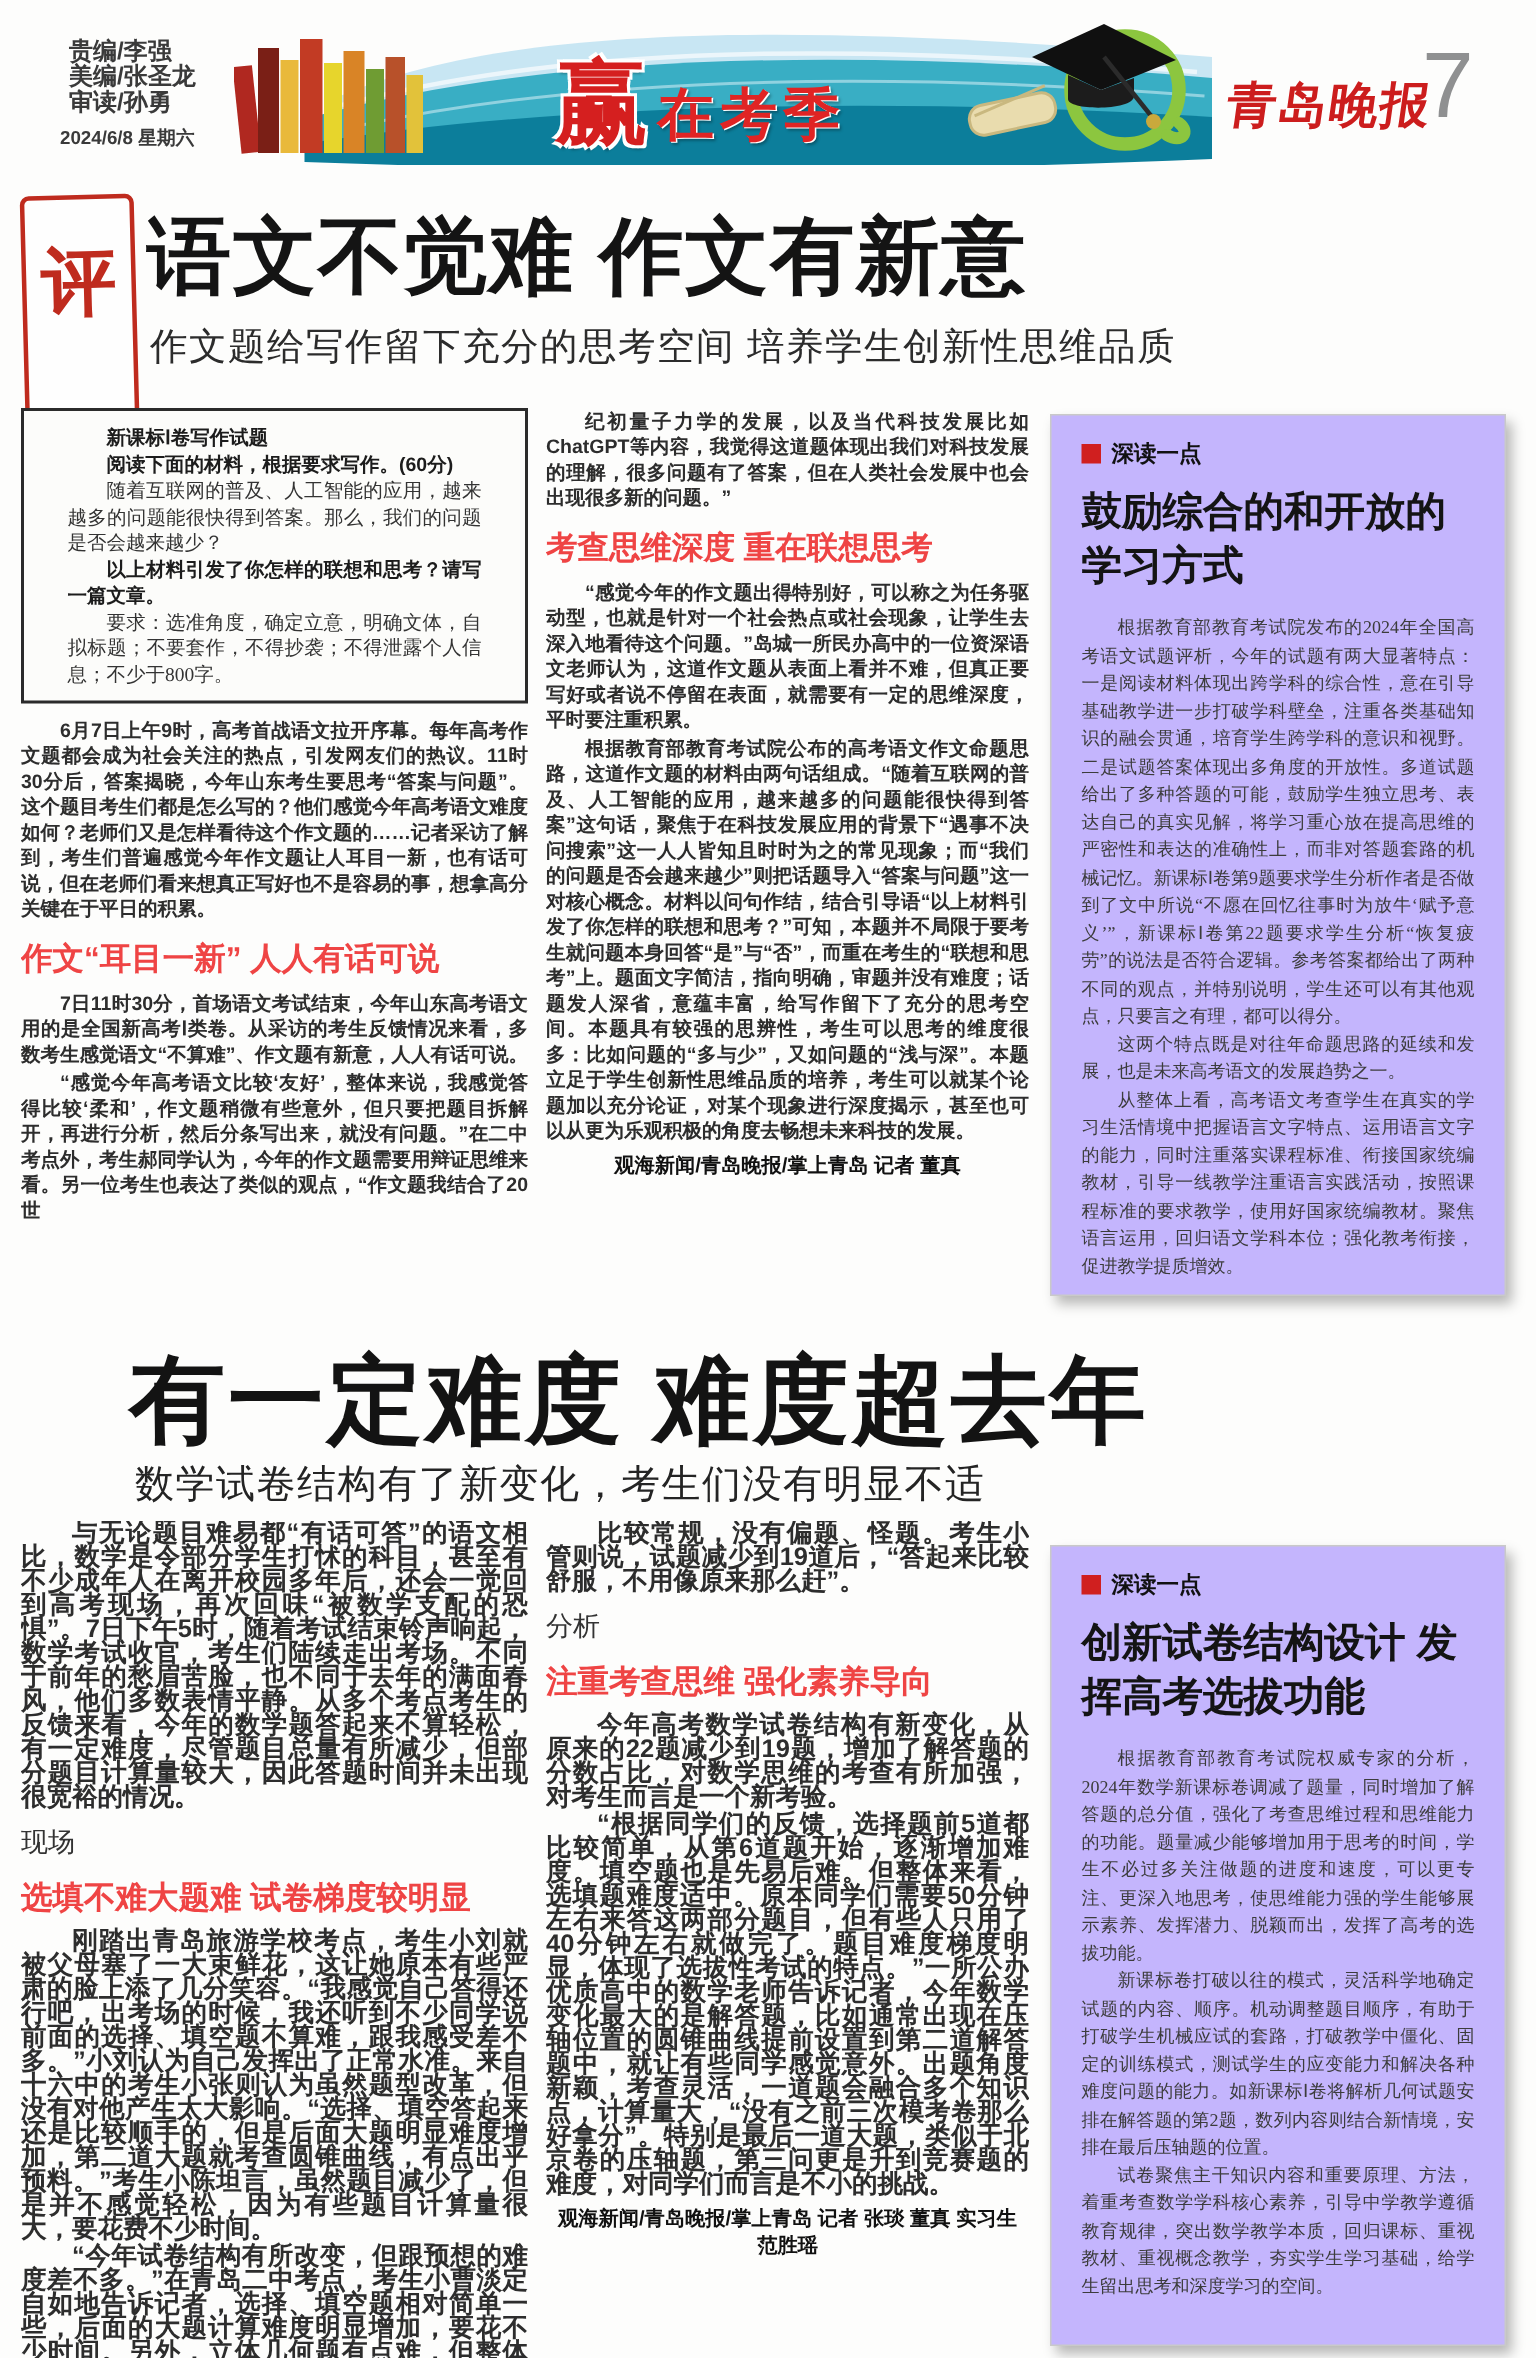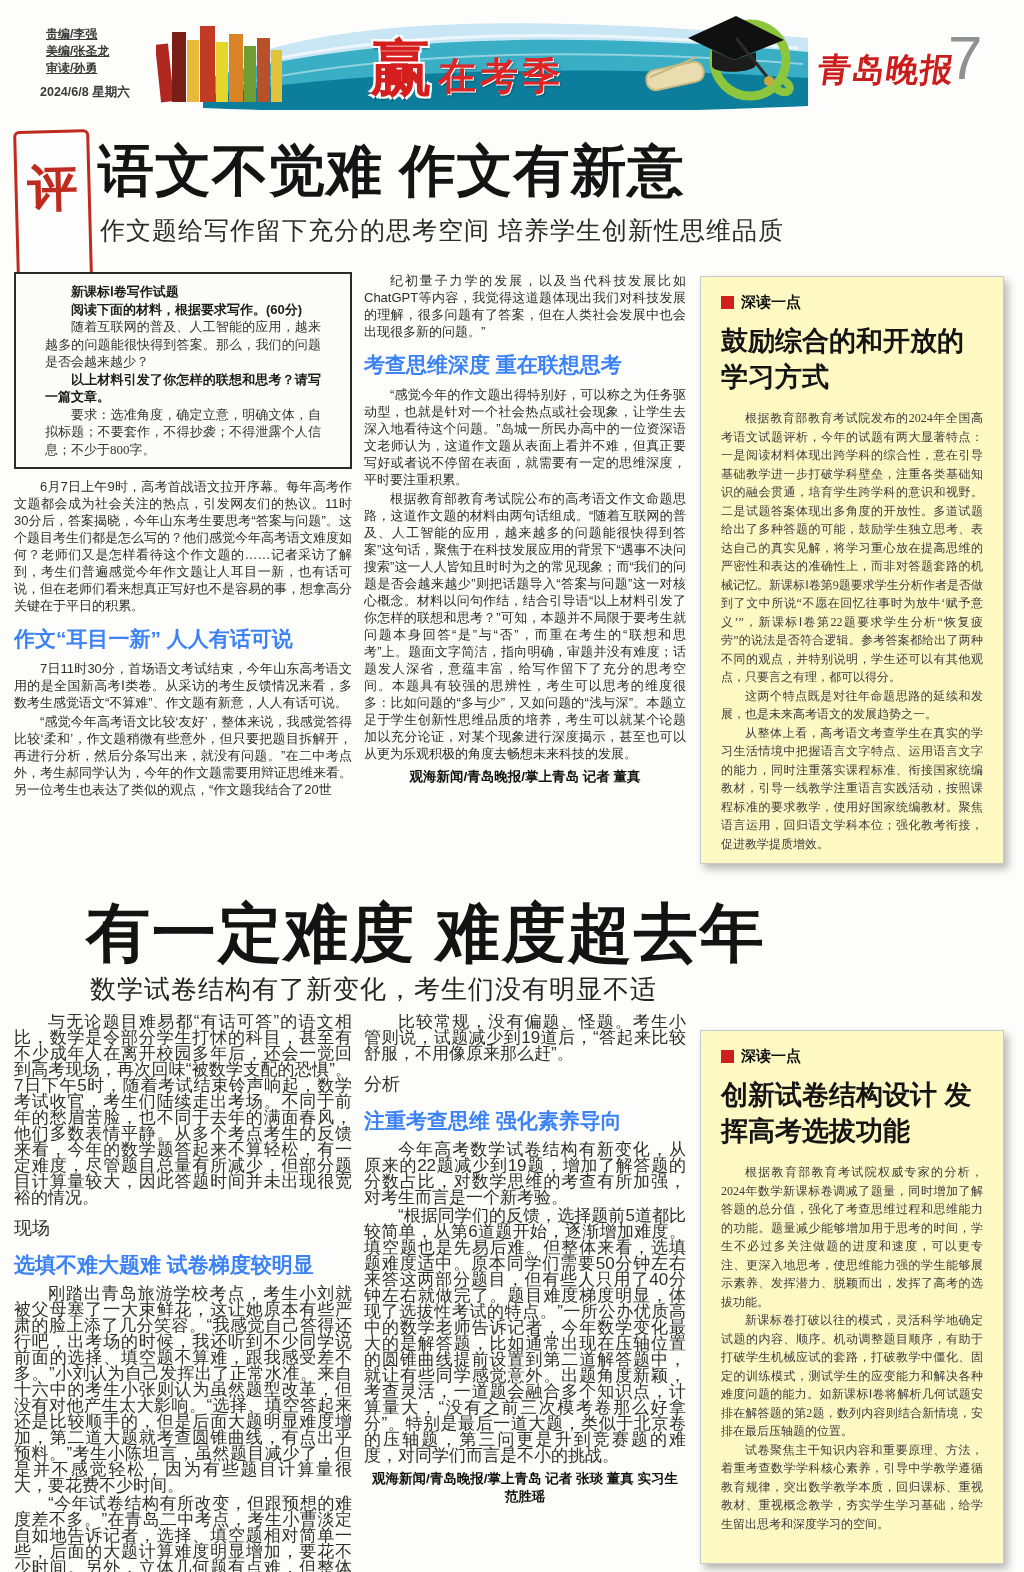--- a/index.html
+++ b/index.html
@@ -1,19 +1,19 @@
 <!DOCTYPE html>
 <html><head>
 <meta charset="utf-8">
 <style>
   html,body{margin:0;padding:0;background:#e8e8e8;}
   .page{position:relative;width:1024px;height:1572px;background:#fdfdfc;margin:0 auto;overflow:hidden;
         font-family:"Liberation Sans",sans-serif;color:#222;}
   
-  .hdr-editors{position:absolute;left:46px;top:26px;font-size:12px;line-height:17px;color:#3a3a3a;font-weight:700;text-decoration:underline;}
+  .hdr-editors{position:absolute;left:46px;top:26px;font-size:16px;line-height:17px;color:#3a3a3a;font-weight:700;}
   .hdr-date{position:absolute;left:40px;top:84px;font-size:12.5px;color:#3a3a3a;font-weight:700;}
   .banner{position:absolute;left:148px;top:8px;width:660px;height:102px;}
   .banner svg{position:absolute;left:0;top:0;}
   .banner-title{position:absolute;left:222px;top:18px;white-space:nowrap;}
   .banner-win{font-size:62px;font-weight:900;color:#d51f1f;
       text-shadow:-2px -2px 0 #fff,2px -2px 0 #fff,-2px 2px 0 #fff,2px 2px 0 #fff,0 3px 2px rgba(0,0,0,.35);
       font-family:"Liberation Serif",serif;}
   .banner-rest{font-size:38px;font-weight:900;color:#e02424;margin-left:6px;
       text-shadow:1px 1px 0 #fff,2px 2px 2px rgba(0,0,0,.3);letter-spacing:4px;}
   .masthead{position:absolute;left:818px;top:48px;font-size:33px;font-weight:900;color:#cc1d1d;
@@ -22,31 +22,31 @@
   
   .seal{position:absolute;left:16px;top:130px;width:70px;height:218px;border:3px solid #bf2b1e;border-radius:6px;
       display:flex;flex-direction:column;align-items:center;justify-content:space-around;transform:rotate(-1.5deg);
       background:rgba(255,255,255,.6);}
   .seal span{font-size:50px;font-weight:900;color:#bf2b1e;font-family:"Liberation Serif",serif;line-height:1;}
   .a1-headline{position:absolute;left:98px;top:134px;font-size:56px;font-weight:900;color:#141414;
       letter-spacing:1px;white-space:nowrap;}
   .a1-deck{position:absolute;left:100px;top:214px;font-size:25px;color:#2c2c2c;font-weight:500;letter-spacing:1px;}
   
   .col{position:absolute;overflow:hidden;}
-  .body-p{margin:0 0 2px 0;font-size:13px;line-height:17px;text-align:justify;text-indent:2em;color:#2d2d2d;}
-  .col-subhead{font-size:21px;font-weight:800;color:#3b82f6;margin:11px 0 7px 0;white-space:nowrap;}
+  .body-p{margin:0 0 2px 0;font-size:13px;line-height:17px;text-align:justify;text-indent:2em;color:#2d2d2d;font-weight:bold;}
+  .col-subhead{font-size:21px;font-weight:800;color:#ef4444;margin:11px 0 7px 0;white-space:nowrap;}
   .kicker{font-size:18px;color:#333;margin:10px 0 2px 0;font-weight:400;}
   .byline{font-size:13.5px;font-weight:700;color:#111;margin-top:6px;text-align:center;}
   
   .exam-box{border:2px solid #2b2b2b;padding:9px 29px;margin-bottom:9px;background:#fcfcfa;}
   .exam-box p{margin:0;font-size:13px;line-height:17.5px;text-align:justify;text-indent:2em;}
   .exam-bold{font-weight:800;color:#1c1c1c;}
   .exam-kai{font-family:"Liberation Serif",serif;color:#333;}
   
-  .sidebox{position:absolute;background:#fef9c3;border:1px solid #c9c9c9;box-shadow:4px 5px 8px rgba(0,0,0,.28);
+  .sidebox{position:absolute;background:#c4b5fd;border:1px solid #c9c9c9;box-shadow:4px 5px 8px rgba(0,0,0,.28);
       padding:16px 20px;box-sizing:border-box;overflow:hidden;}
   .side-label{display:flex;align-items:center;font-size:15px;font-weight:800;color:#111;}
   .side-label .sq{width:13px;height:13px;background:#d01f1f;margin-right:7px;display:inline-block;}
   .side-title{font-size:27px;font-weight:900;color:#141414;line-height:1.32;margin:12px 0 14px 0;}
   .side-p{margin:0;font-size:12px;line-height:18.5px;text-align:justify;text-indent:2em;color:#3c3c3c;
       font-family:"Liberation Serif",serif;}
   
   .a2-headline{position:absolute;left:86px;top:890px;font-size:64px;font-weight:900;color:#131313;
       letter-spacing:2px;white-space:nowrap;}
   .a2-deck{position:absolute;left:90px;top:972px;font-size:26px;color:#242424;font-weight:500;letter-spacing:1px;}

